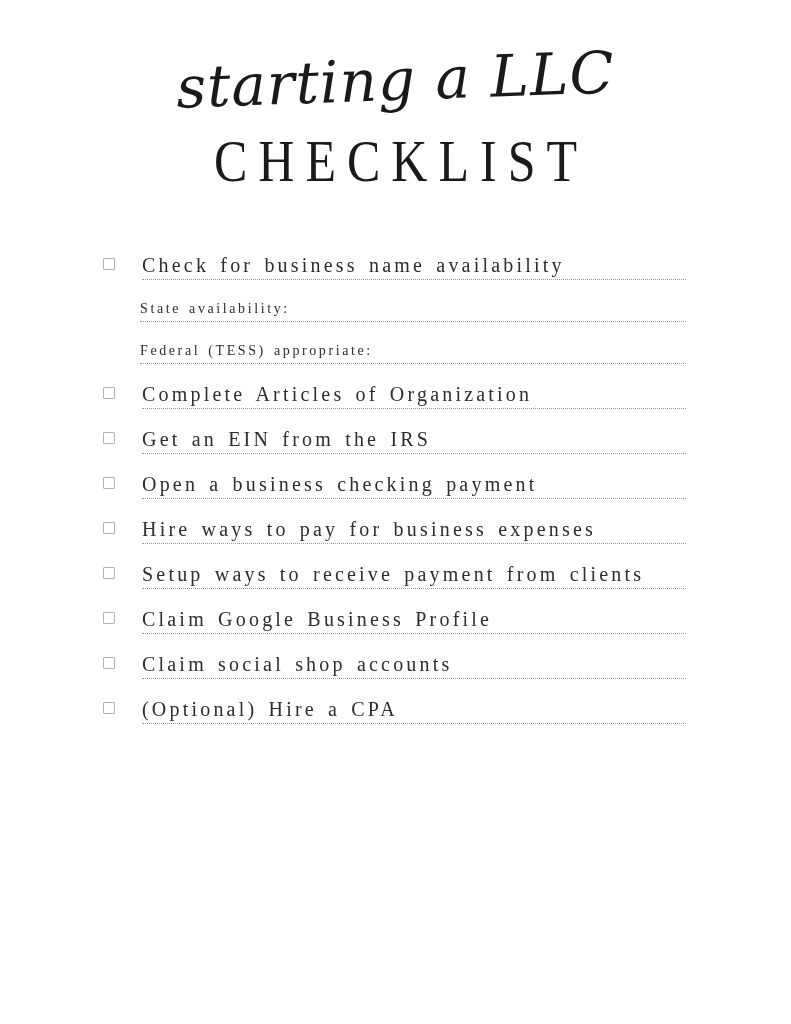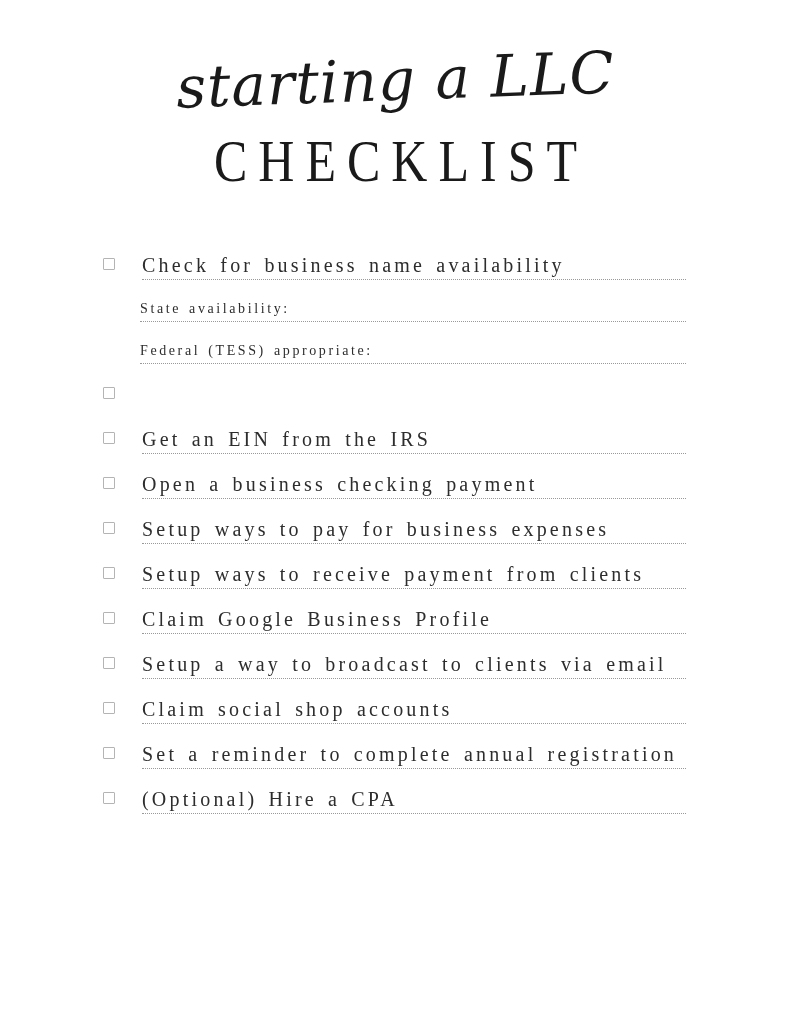--- a/index.html
+++ b/index.html
@@ -112,79 +112,70 @@
     </div>
 
     <div class="row sub">
       <div class="fill">
         <span class="sub-label">Federal (TESS) appropriate:</span>
       </div>
     </div>
 
     <div class="row main">
       <span class="checkbox"></span>
+      <div class="fill">
+        <span class="label">Complete Articles of Organization</span>
+      </div>
     </div>
 
     <div class="row main">
       <span class="checkbox"></span>
       <div class="fill">
         <span class="label">Get an EIN from the IRS</span>
       </div>
     </div>
 
     <div class="row main">
       <span class="checkbox"></span>
       <div class="fill">
         <span class="label">Open a business checking payment</span>
       </div>
     </div>
 
 
     <div class="row main">
       <span class="checkbox"></span>
       <div class="fill">
-        <span class="label">Setup ways to pay for business expenses</span>
+        <span class="label">Hire ways to pay for business expenses</span>
       </div>
     </div>
 
     <div class="row main">
       <span class="checkbox"></span>
       <div class="fill">
         <span class="label">Setup ways to receive payment from clients</span>
       </div>
     </div>
 
     <div class="row main">
       <span class="checkbox"></span>
       <div class="fill">
         <span class="label">Claim Google Business Profile</span>
       </div>
     </div>
 
-    <div class="row main">
-      <span class="checkbox"></span>
-      <div class="fill">
-        <span class="label">Setup a way to broadcast to clients via email</span>
-      </div>
-    </div>
 
     <div class="row main">
       <span class="checkbox"></span>
       <div class="fill">
         <span class="label">Claim social shop accounts</span>
       </div>
     </div>
 
 
-    <div class="row main">
-      <span class="checkbox"></span>
-      <div class="fill">
-        <span class="label">Set a reminder to complete annual registration</span>
-      </div>
-    </div>
 
     <div class="row main">
       <span class="checkbox"></span>
       <div class="fill">
         <span class="label">(Optional) Hire a CPA</span>
       </div>
     </div>
   </main>
 
 </div>

